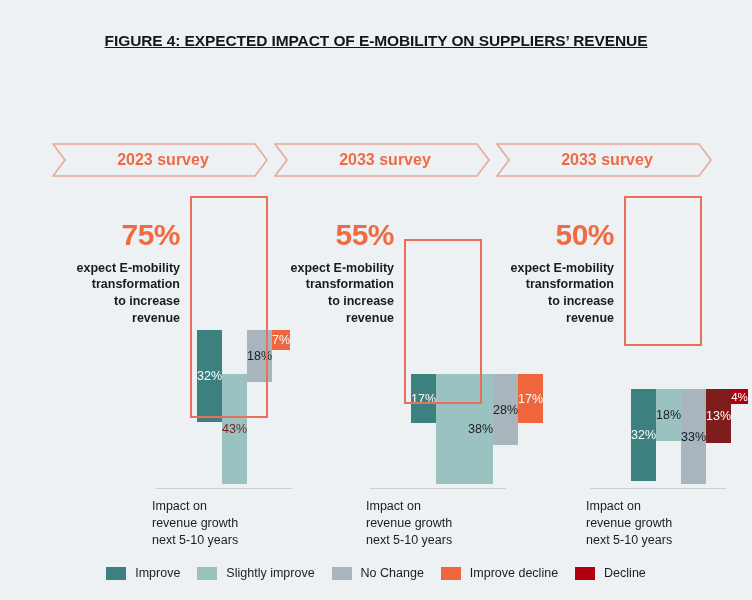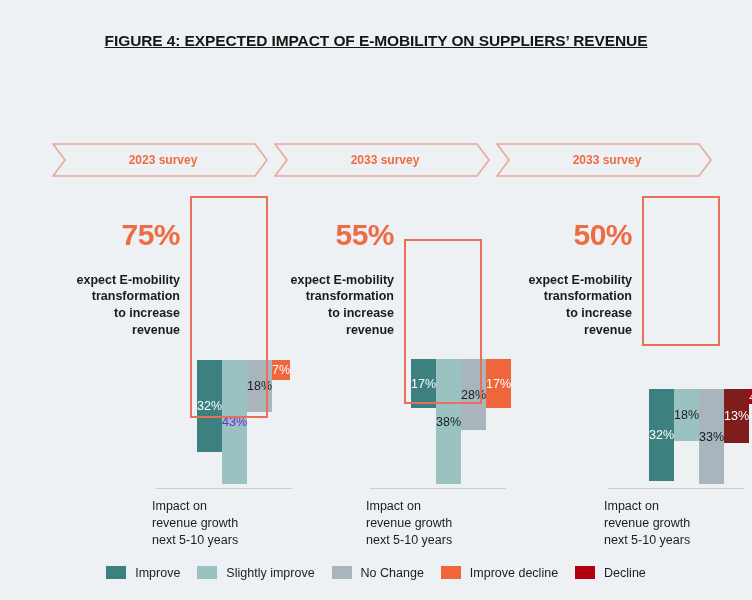--- a/index.html
+++ b/index.html
@@ -41,21 +41,21 @@
     gap: 6px;
   }
   .banner {
     position: relative;
     flex: 1 1 0;
     height: 34px;
     display: flex;
     align-items: center;
     justify-content: center;
     color: #ef6b43;
-    font-size: 12px;
+    font-size: 16px;
     font-weight: bold;
     background: transparent;
   }
   .banner .banner-shape {
     position: absolute;
     inset: 0;
     pointer-events: none;
   }
   .banner .banner-label {
     position: relative;
@@ -72,38 +72,38 @@
     height: 300px;
   }
 
   .group {
     position: absolute;
     top: 0;
     height: 300px;
   }
   .group-1 { left: 52px;  width: 238px; }
   .group-2 { left: 266px; width: 238px; }
-  .group-3 { left: 504px; width: 240px; text-decoration: underline; }
+  .group-3 { left: 486px; width: 240px; text-decoration: underline; }
 
   
   .callout {
     position: absolute;
     top: 20px;
     left: 0;
     width: 128px;
     text-align: right;
     line-height: 1.26;
   }
   .callout-pct {
     display: block;
     color: #ef6b43;
     font-size: 30px;
     font-weight: bold;
     letter-spacing: -0.5px;
-    margin-bottom: 18px;
+    margin-bottom: 6px;
   }
   .callout-text {
     display: block;
     font-size: 12.5px;
     font-weight: bold;
     color: #1b1b1b;
     line-height: 1.33;
   }
 
   
@@ -160,21 +160,21 @@
     top: 566px;
     left: 0;
     width: 752px;
     display: flex;
     justify-content: center;
     align-items: center;
     gap: 17px;
   }
   .legend-item {
     display: flex;
-    align-items: flex-start;
+    align-items: center;
     gap: 9px;
     font-size: 12.5px;
     color: #1d1d1d;
   }
   .legend-swatch {
     width: 20px;
     height: 13px;
     display: block;
   }
 </style>
@@ -217,21 +217,21 @@
       <span class="callout-text">transformation</span>
       <span class="callout-text">to increase</span>
       <span class="callout-text">revenue</span>
     </div>
 
     <div class="bar-wrap">
       <div class="bar">
         <div class="seg" style="height:92px;background:#3d8080;color:#ffffff;">
           <span class="seg-label">32%</span>
         </div>
-        <div class="seg" style="height:124px;background:#9ac2c0;color:#6d28d9;">
+        <div class="seg" style="height:110px;background:#9ac2c0;color:#7f1d1d;margin-top:44px;">
           <span class="seg-label">43%</span>
         </div>
         <div class="seg" style="height:52px;background:#a8b5bc;color:#1d1d1d;">
           <span class="seg-label">18%</span>
         </div>
         <div class="seg" style="height:20px;background:#f0663c;color:#ffffff;">
           <span class="seg-label">7%</span>
         </div>
       </div>
       <div class="highlight" style="left:0px;top:0px;width:78px;height:222px;"></div>
@@ -253,21 +253,21 @@
       <span class="callout-text">transformation</span>
       <span class="callout-text">to increase</span>
       <span class="callout-text">revenue</span>
     </div>
 
     <div class="bar-wrap">
       <div class="bar">
         <div class="seg" style="height:49px;background:#3d8080;color:#ffffff;">
           <span class="seg-label">17%</span>
         </div>
-        <div class="seg" style="height:125px;background:#9ac2c0;color:#1d1d1d;">
+        <div class="seg" style="height:110px;background:#9ac2c0;color:#1d1d1d;padding-left:32px;">
           <span class="seg-label">38%</span>
         </div>
         <div class="seg" style="height:71px;background:#a8b5bc;color:#1d1d1d;">
           <span class="seg-label">28%</span>
         </div>
         <div class="seg" style="height:49px;background:#f0663c;color:#ffffff;">
           <span class="seg-label">17%</span>
         </div>
       </div>
       <div class="highlight" style="left:0px;top:43px;width:78px;height:165px;"></div>

